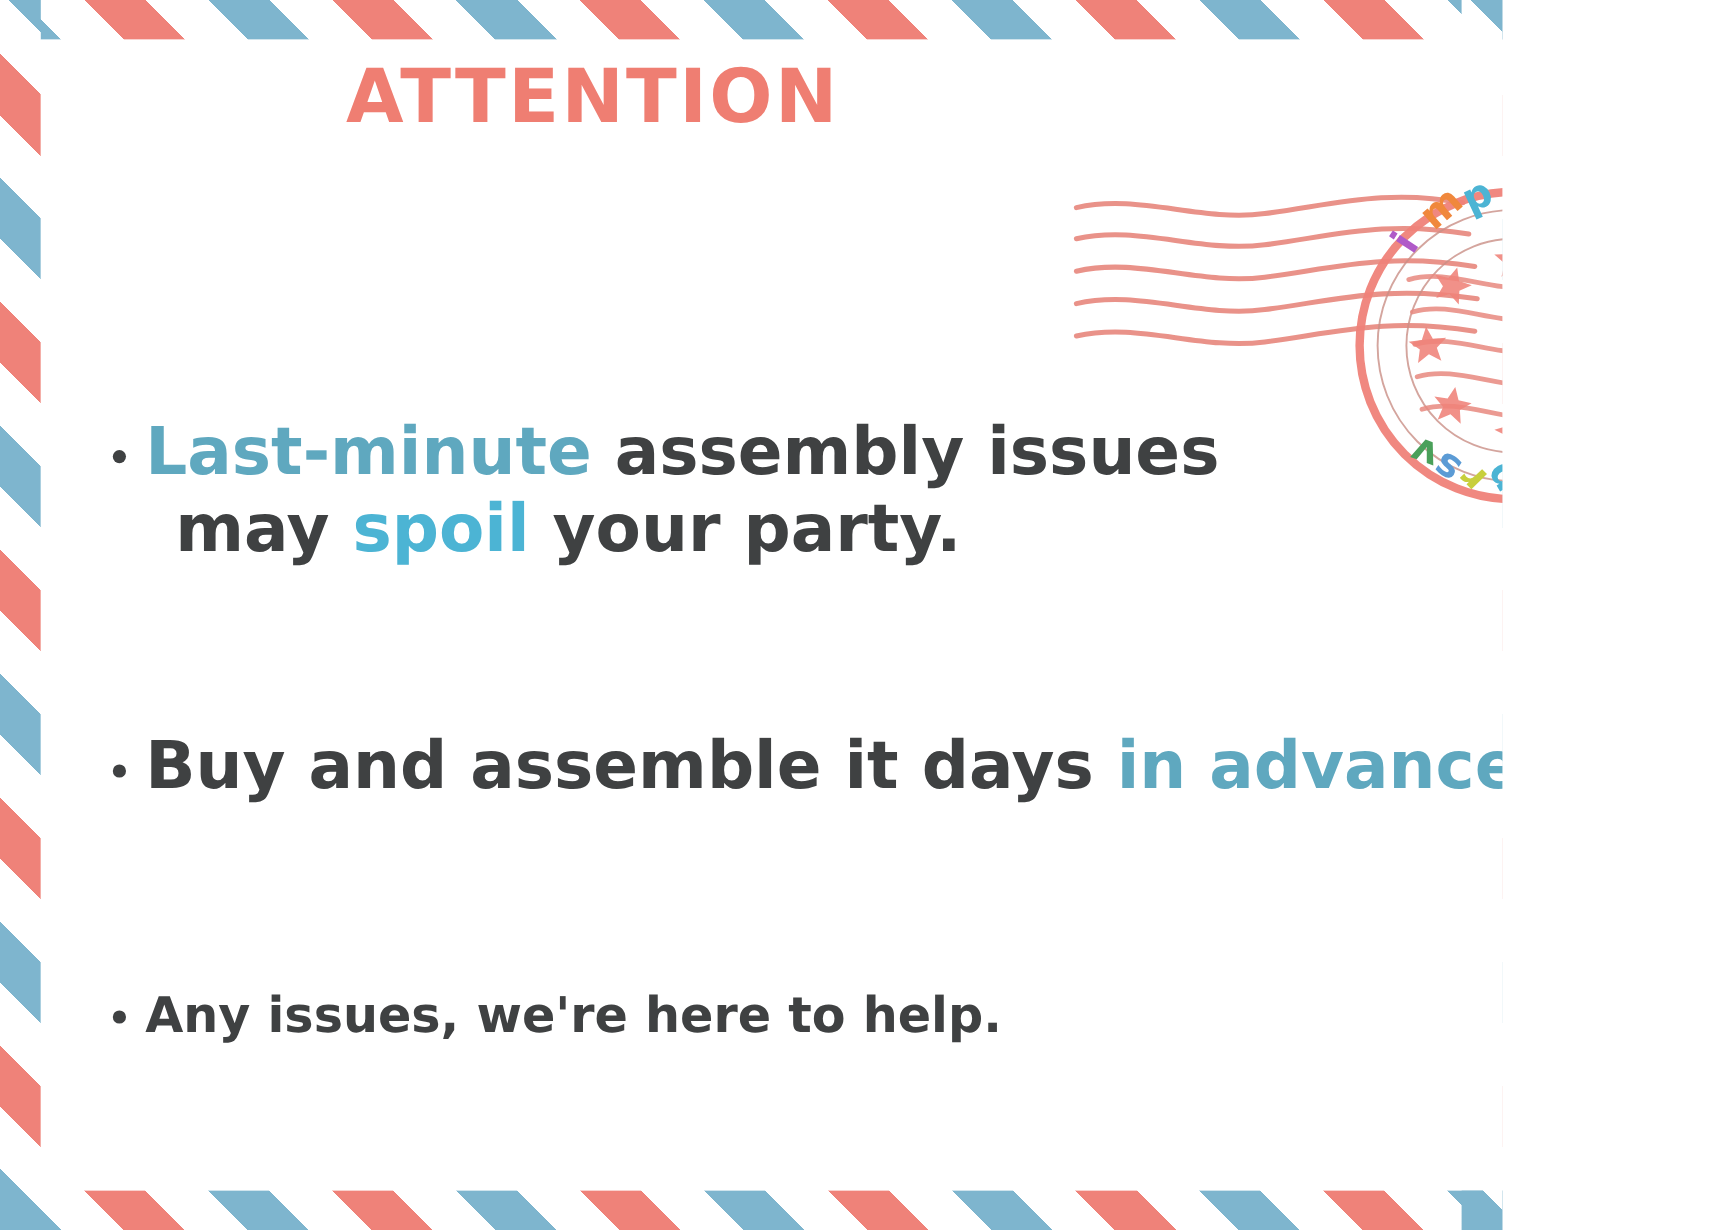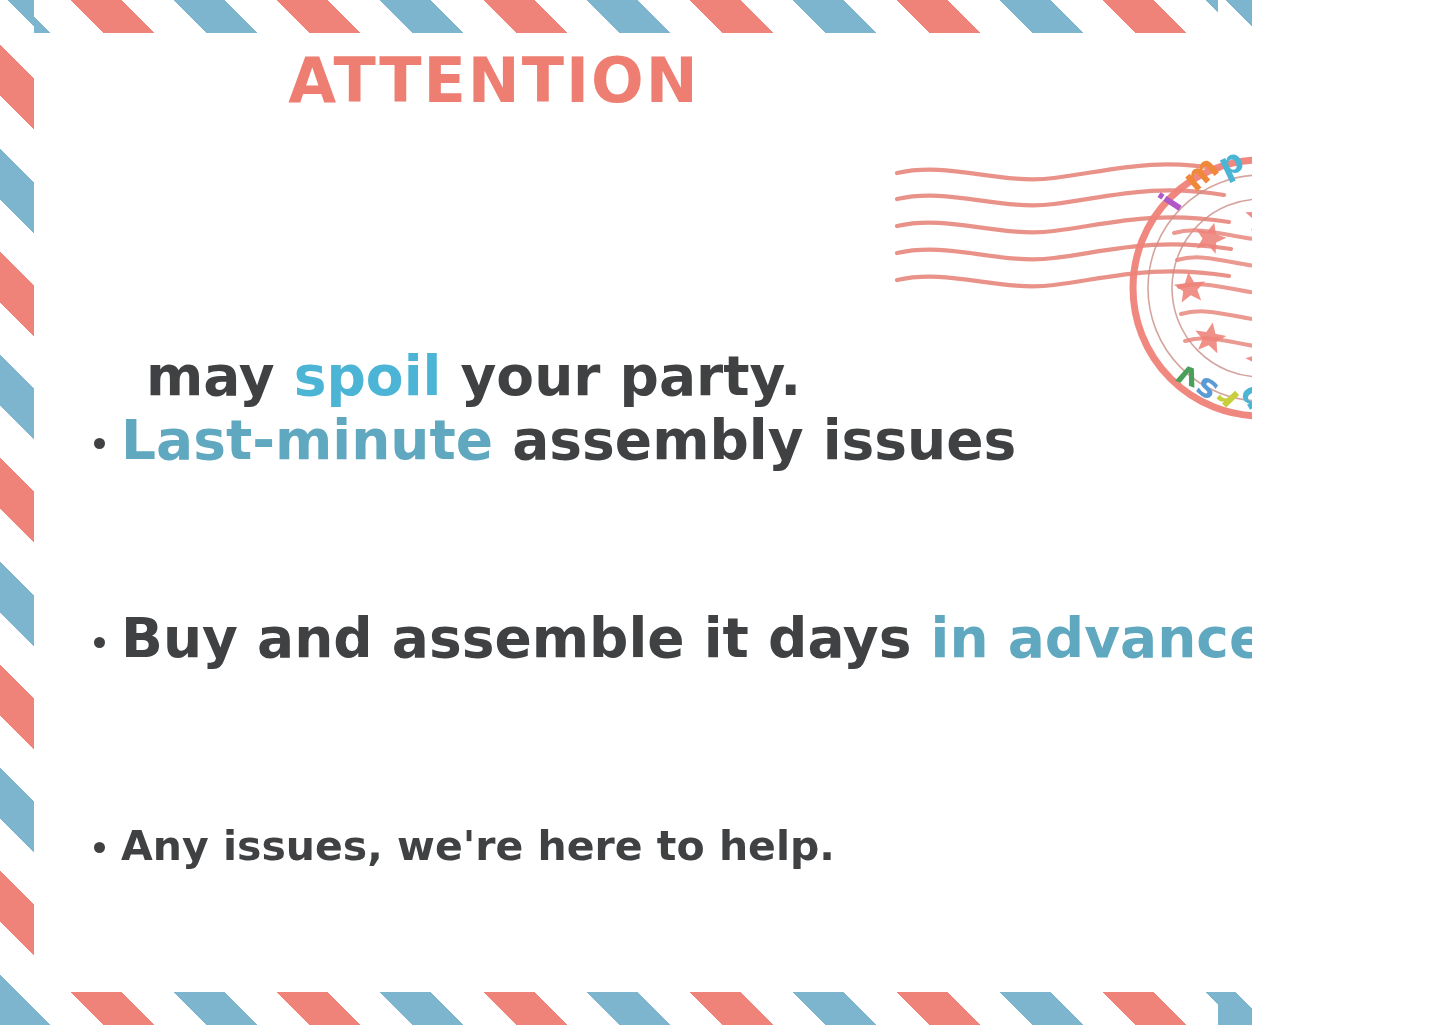--- a/index.html
+++ b/index.html
@@ -206,24 +206,24 @@
           <text x="352" y="244" fill="#c8cf3c" transform="rotate(226 352 244)">r</text>
           <text x="378" y="250" fill="#4cb4d4" transform="rotate(240 378 250)">p</text>
           <text x="406" y="248" fill="#f0883c" transform="rotate(255 406 248)">m</text>
           <text x="430" y="238" fill="#b05ac8" transform="rotate(268 430 238)">i</text>
         </g>
       </svg>
     </div>
 
     <div class="bullet-block b1">
       <div class="bullet-line">
+        <span class="dot"></span><span class="hl-teal">Last-minute</span><span> assembly issues</span>
+      </div>
+      <div class="bullet-line">
         <span class="indent"></span><span>may </span><span class="hl-cyan">spoil</span><span> your party.</span>
-      </div>
-      <div class="bullet-line">
-        <span class="dot"></span><span class="hl-teal">Last-minute</span><span> assembly issues</span>
       </div>
     </div>
 
     <div class="bullet-block b2">
       <div class="bullet-line">
         <span class="dot"></span><span>Buy and assemble it days </span><span class="hl-teal2">in advance</span><span>.</span>
       </div>
     </div>
 
     <div class="bullet-block b3">

